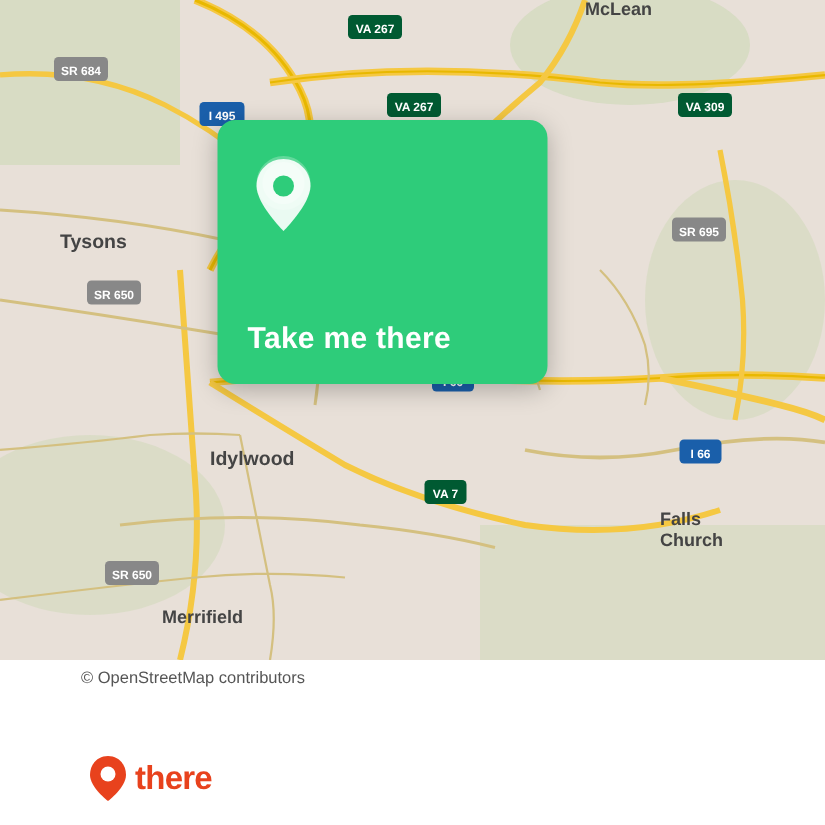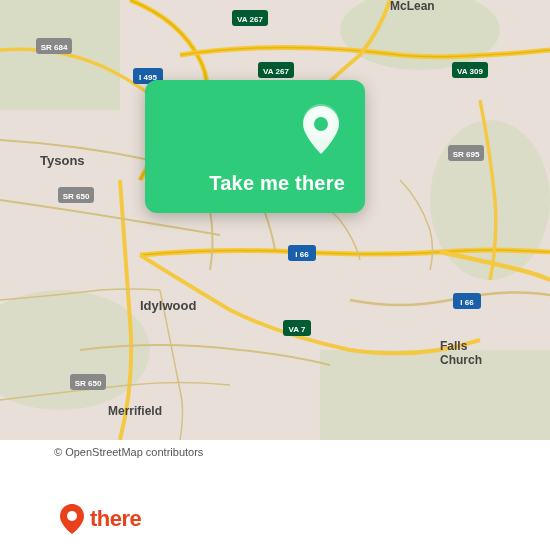--- a/index.html
+++ b/index.html
@@ -29,23 +29,24 @@
     
     #location-card {
       position: absolute;
       top: 80px;
       left: 145px;
       width: 220px;
       background: #2ecc7a;
       border-radius: 12px;
       display: flex;
       flex-direction: column;
-      align-items: flex-end;
+      align-items: flex-start;
       padding: 22px 20px 18px 20px;
       box-shadow: 0 4px 16px rgba(0,0,0,0.25);
+      gap: 43px;
     }
 
     #pin-icon {
       width: 48px;
       height: 56px;
       margin-bottom: 14px;
     }
 
     #take-me-there-btn {
       background: transparent;

